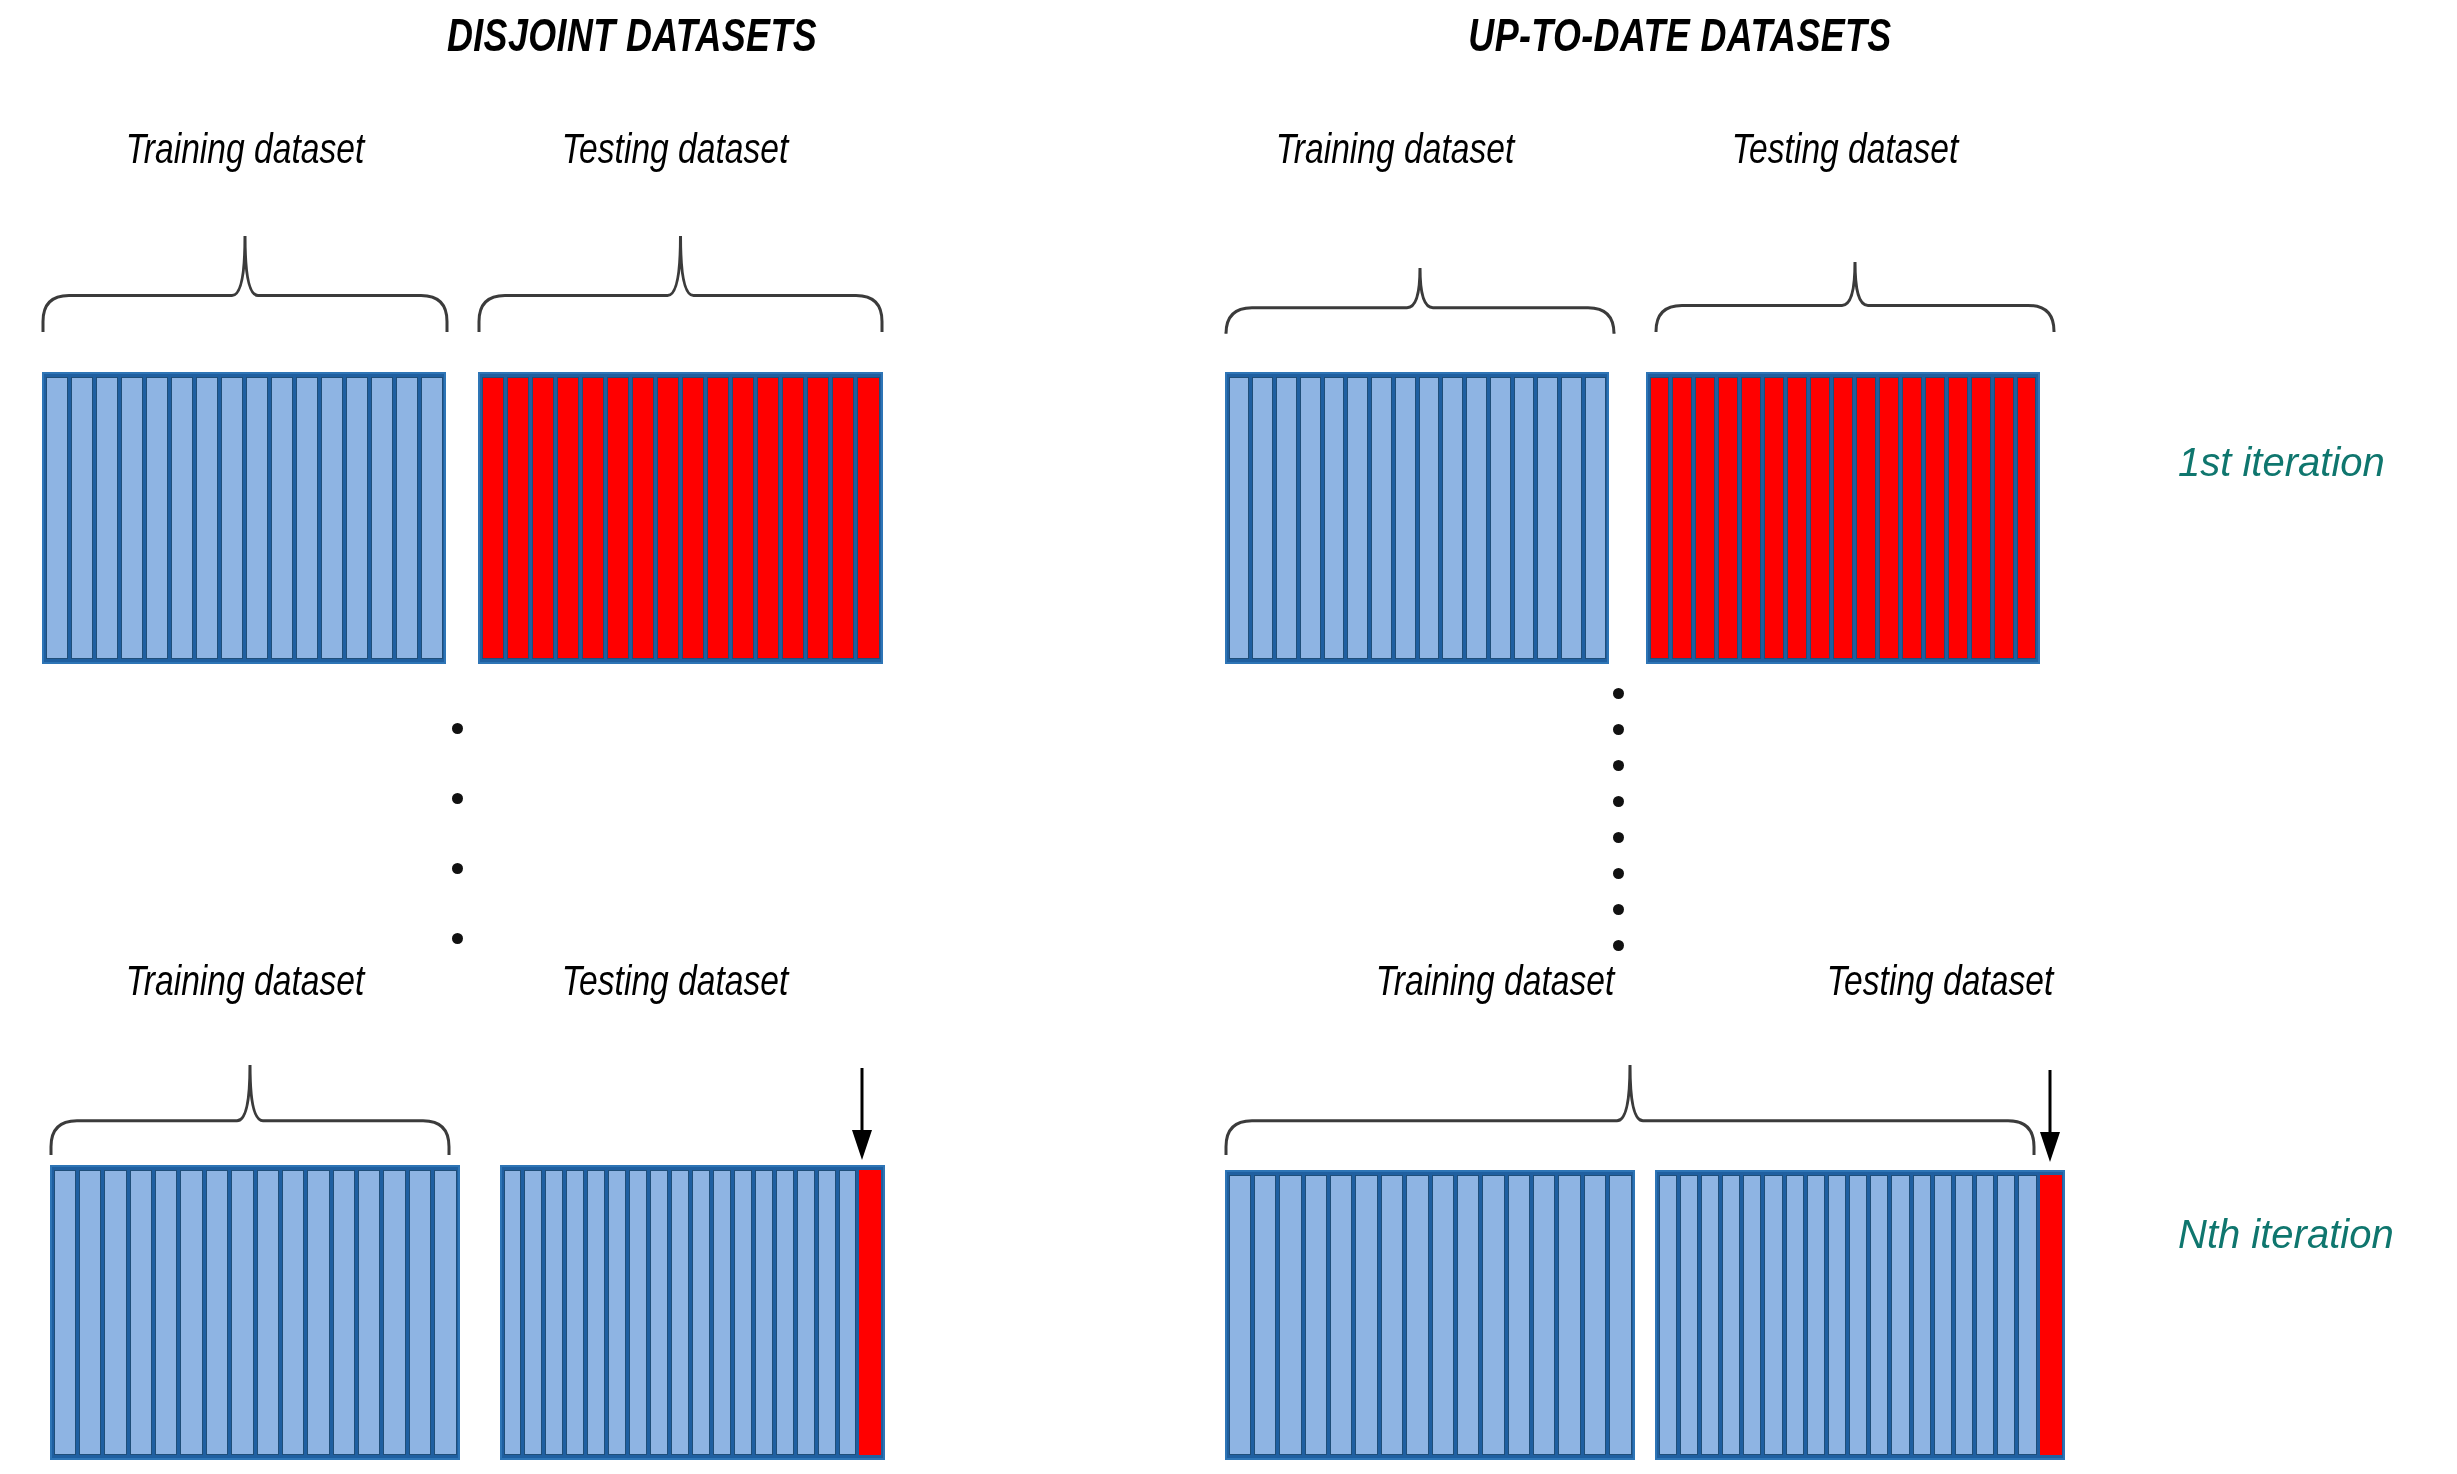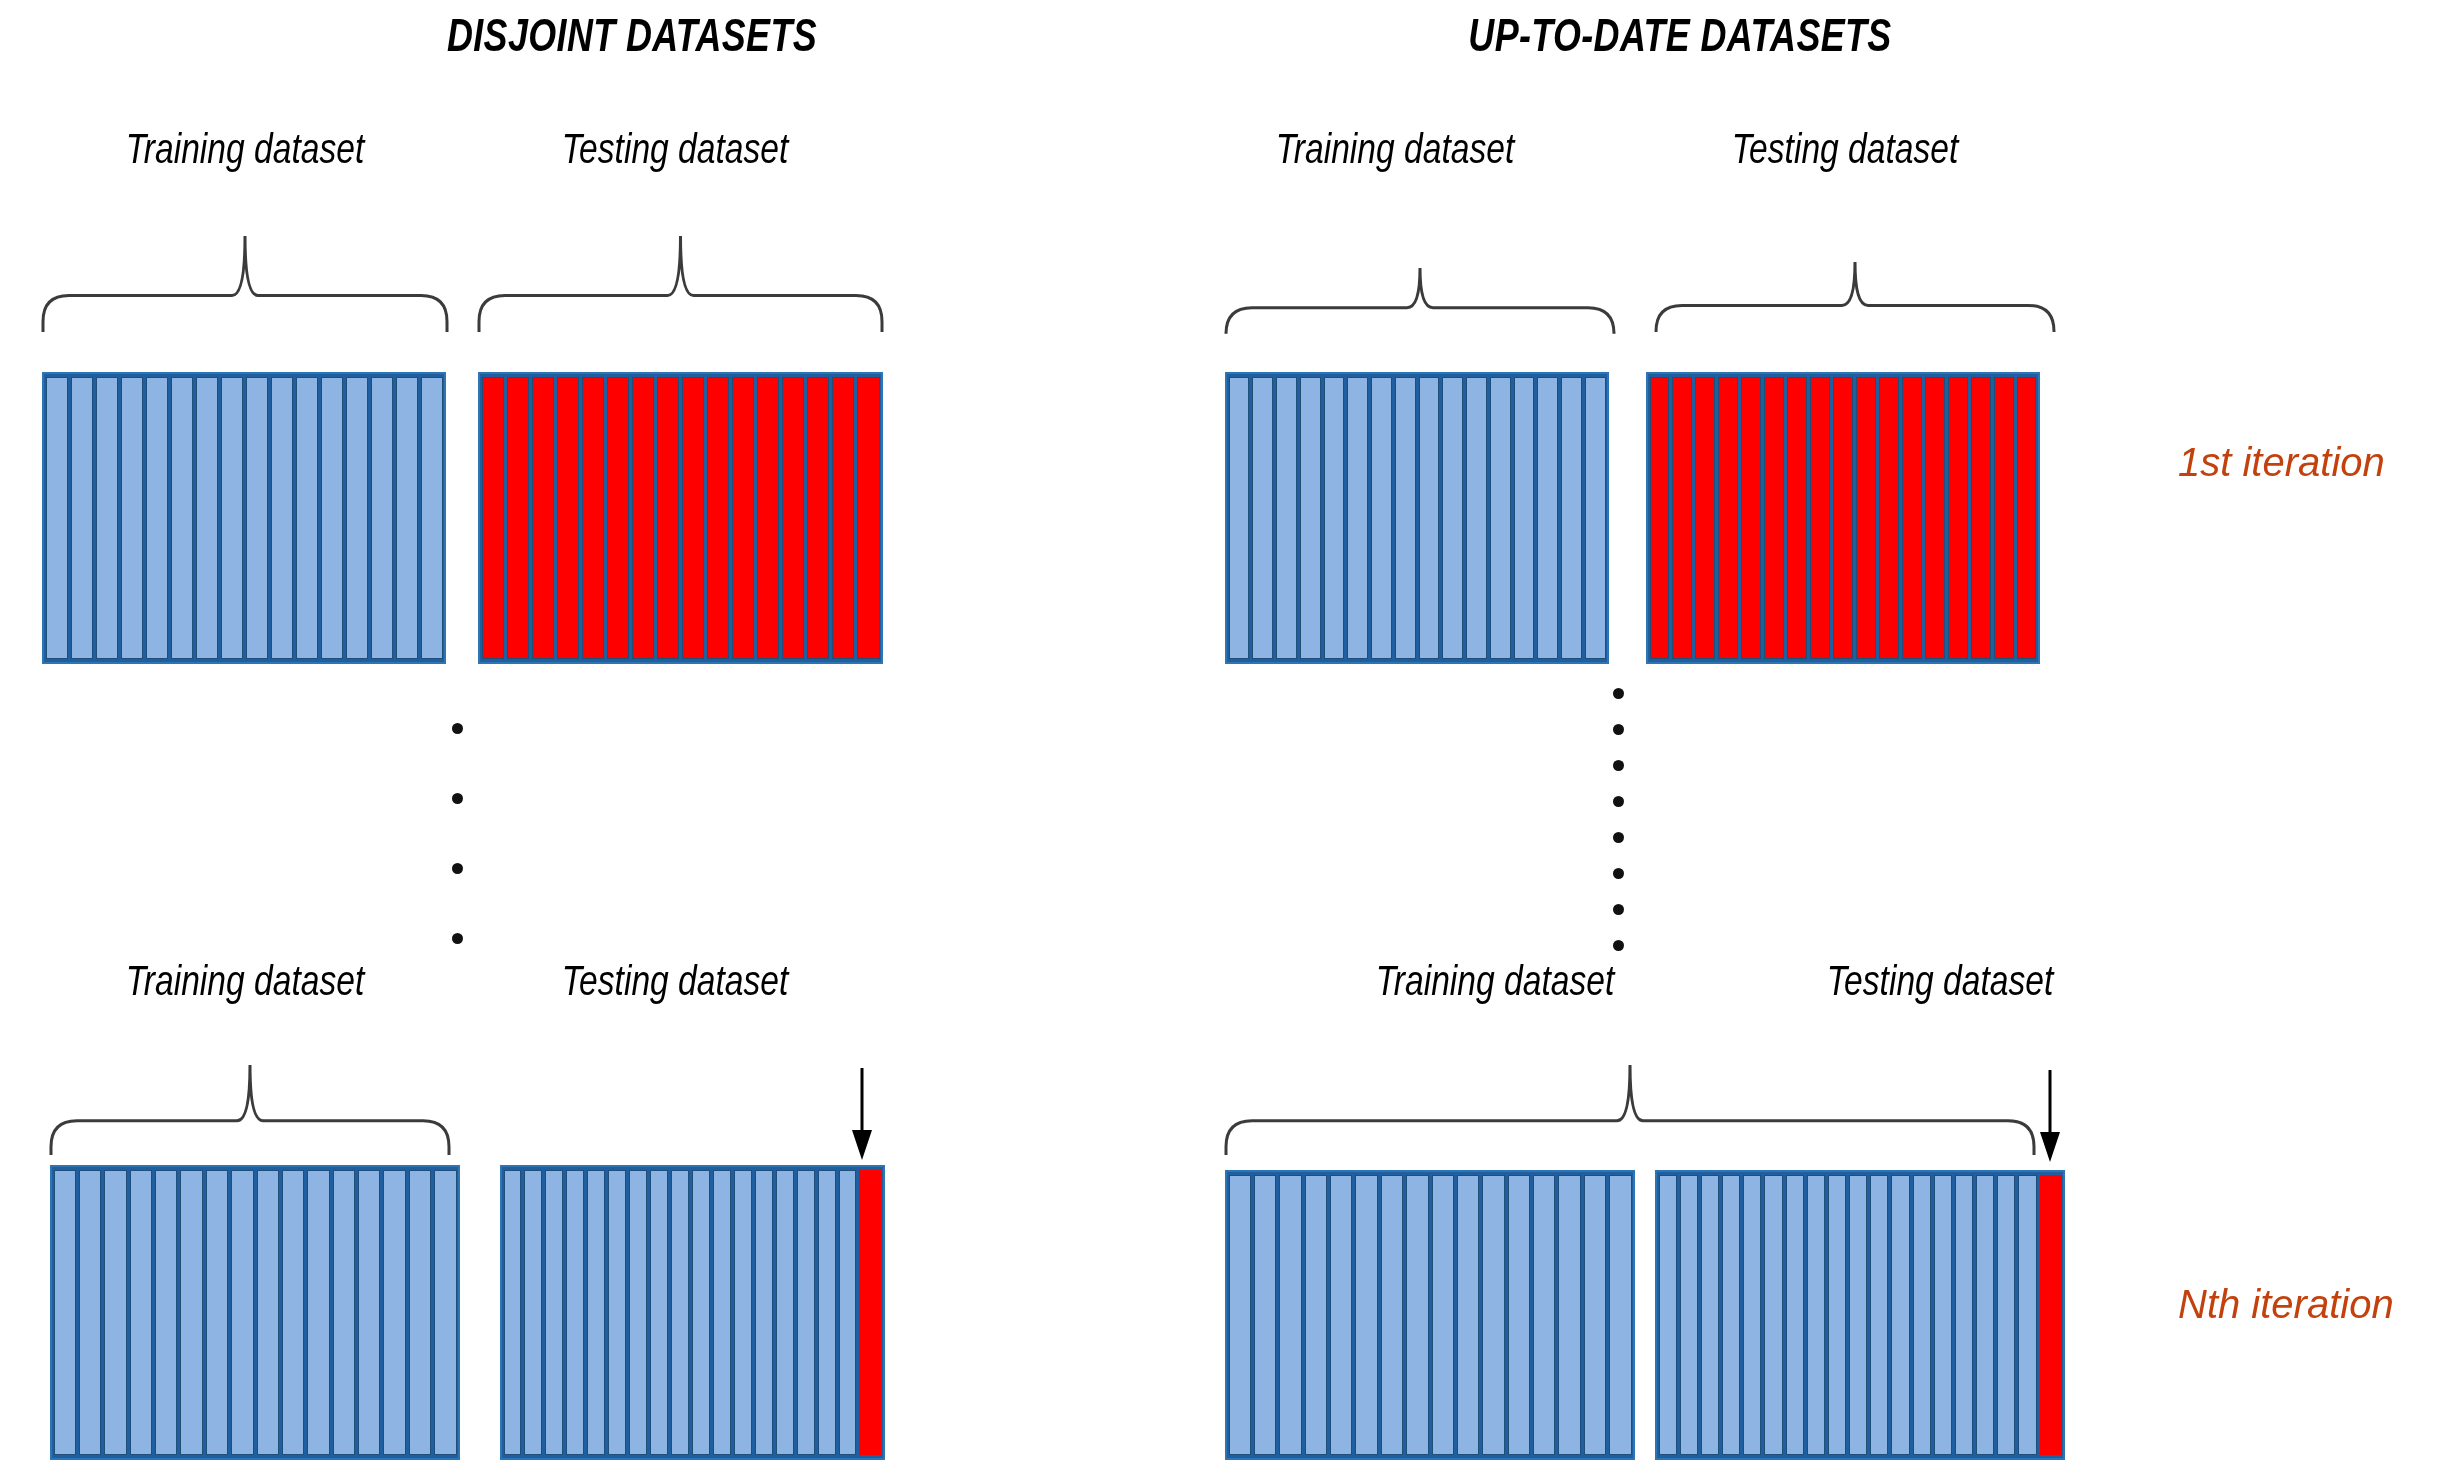--- a/index.html
+++ b/index.html
@@ -24,21 +24,21 @@
     font-family:"Liberation Sans", sans-serif;
     font-style:italic;font-weight:normal;
     font-size:42px;color:#000000;white-space:nowrap;
     transform:scaleX(0.80);transform-origin:center center;
     text-align:center;
   }
   .iter-label{
     position:absolute;
     font-family:"Liberation Sans", sans-serif;
     font-style:italic;font-weight:normal;
-    font-size:40px;color:#c2410c;white-space:nowrap;
+    font-size:40px;color:#0f766e;white-space:nowrap;
   }
 
   
   .block{
     position:absolute;
     box-sizing:border-box;
     display:flex;
     align-items:stretch;
     background:#1F5FA0;
     border:2px solid #2E75B6;
@@ -280,14 +280,14 @@
       <div class="dot" style="top: 0px; left: 0px;"></div>
       <div class="dot" style="top: 36px; left: 0px;"></div>
       <div class="dot" style="top: 72px; left: 0px;"></div>
       <div class="dot" style="top: 108px; left: 0px;"></div>
       <div class="dot" style="top: 144px; left: 0px;"></div>
       <div class="dot" style="top: 180px; left: 0px;"></div>
       <div class="dot" style="top: 216px; left: 0px;"></div>
       <div class="dot" style="top: 252px; left: 0px;"></div>
     </div>
     <div class="iter-label" style="left: 2178px; top: 440px;">1st iteration</div>
-    <div class="iter-label" style="left: 2178px; top: 1282px;">Nth iteration</div>
+    <div class="iter-label" style="left: 2178px; top: 1212px;">Nth iteration</div>
   </div>
 
 </body></html>

